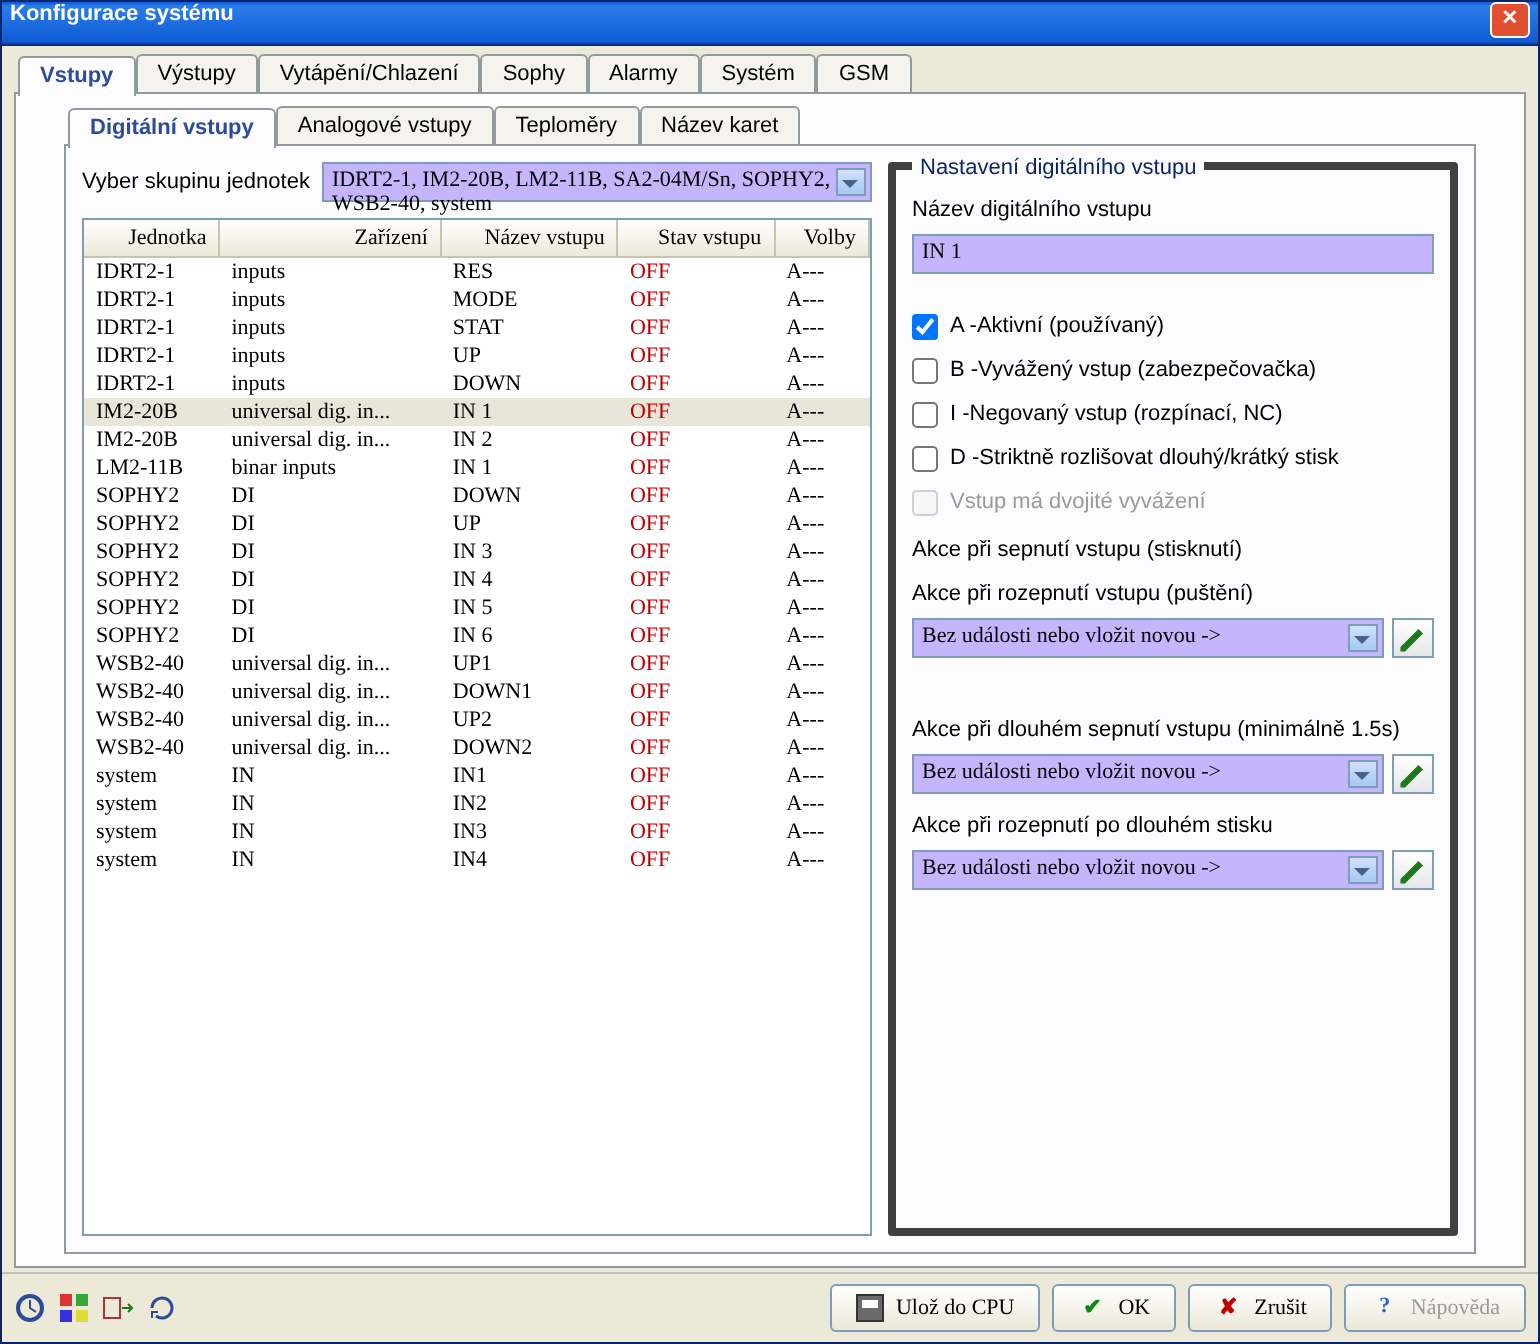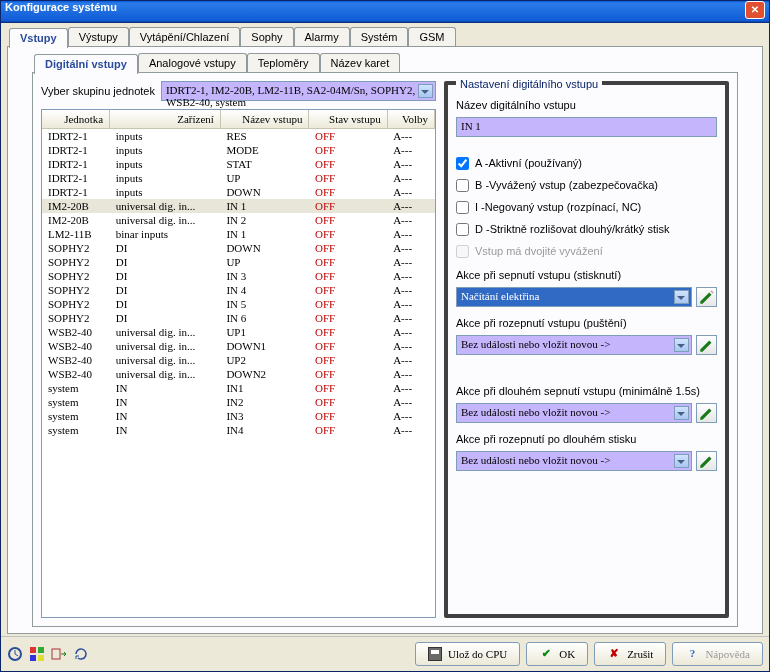--- a/index.html
+++ b/index.html
@@ -276,29 +276,20 @@
           <label class="chk">
               <input type="checkbox" id="cd" style="">
               <span>D -Striktně rozlišovat dlouhý/krátký stisk</span>
             </label>
           <label class="chk dis">
               <input type="checkbox" id="cdv" disabled="" style="">
               <span>Vstup má dvojité vyvážení</span>
             </label>
 
           <div class="label">Akce při sepnutí vstupu (stisknutí)</div>
-          <div class="row">
-            <div class="select hi"><span>Načítání elektřina</span></div>
-            <div class="iconbtn">
-                <svg class="small" viewBox="0 0 16 16">
-                  <path d="M2 12l8-8 2 2-8 8H2z" fill="#1a7a1a"></path>
-                  <path d="M11 3l2 2 1-1-2-2z" fill="#caa"></path>
-                </svg>
-              </div>
-          </div>
 
           <div class="label">Akce při rozepnutí vstupu (puštění)</div>
           <div class="row">
             <div class="select"><span>Bez události nebo vložit novou -&gt;</span></div>
             <div class="iconbtn">
                 <svg class="small" viewBox="0 0 16 16">
                   <path d="M2 12l8-8 2 2-8 8H2z" fill="#1a7a1a"></path>
                 </svg>
               </div>
           </div>

